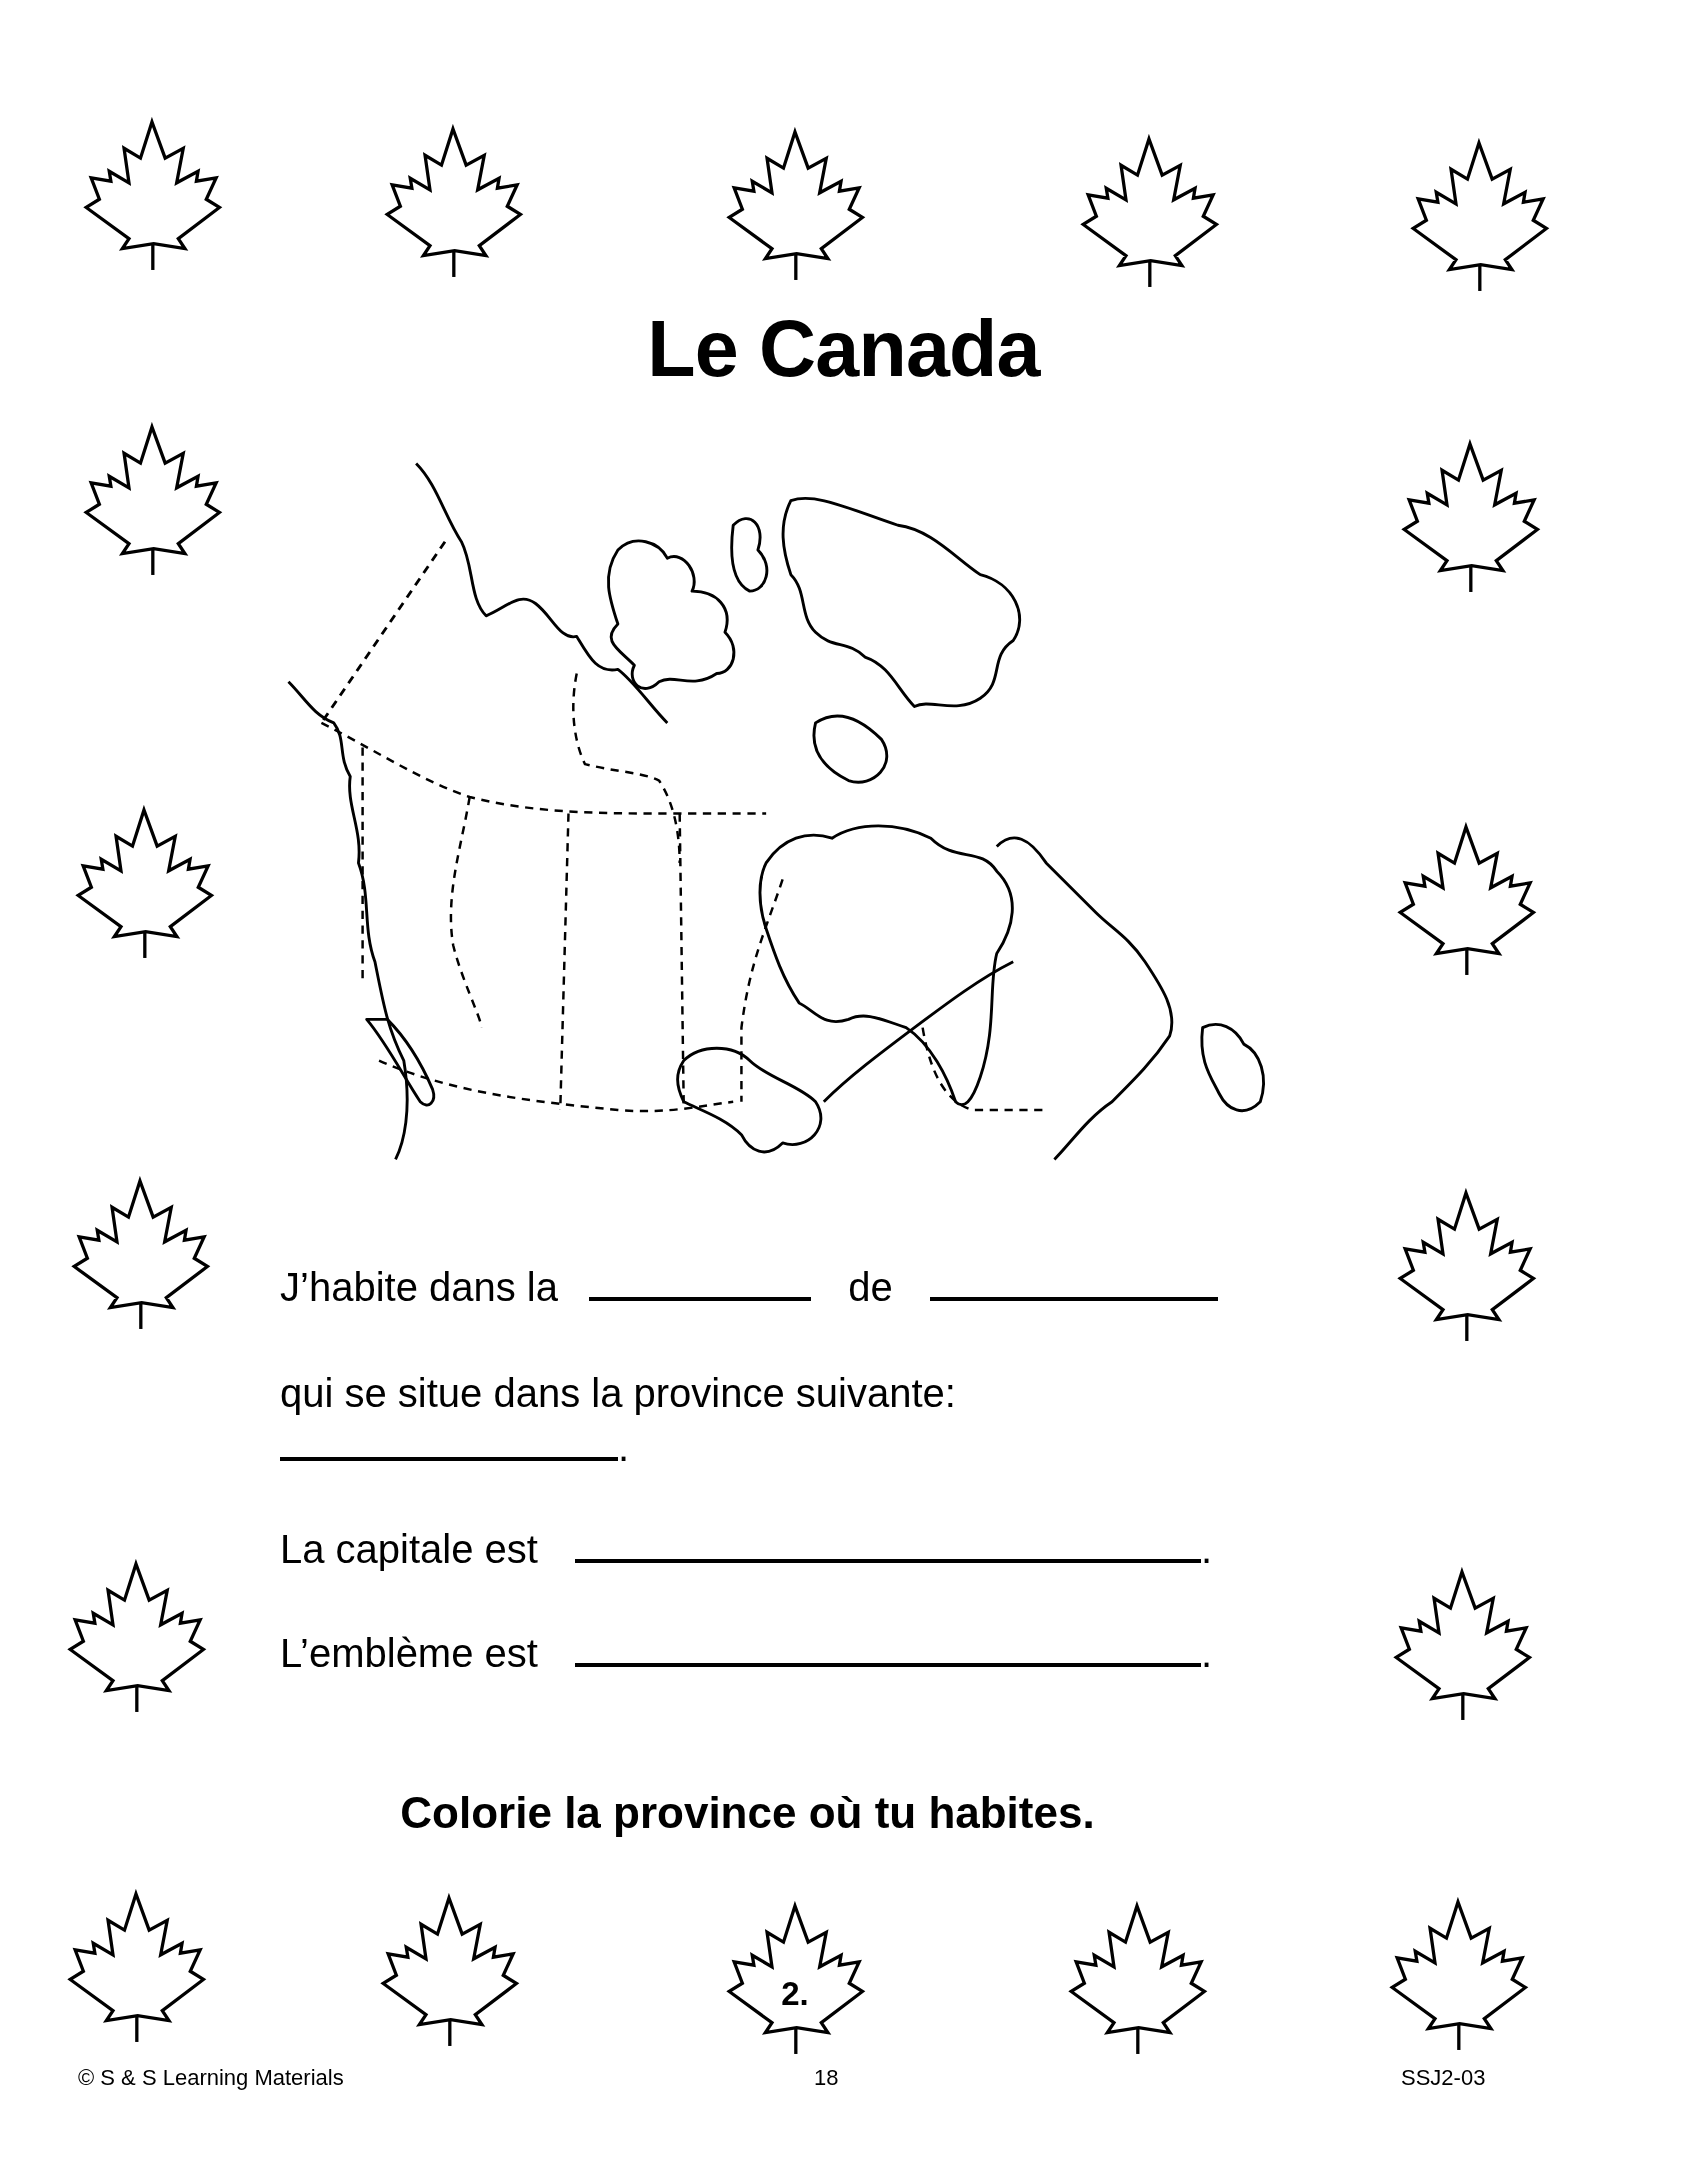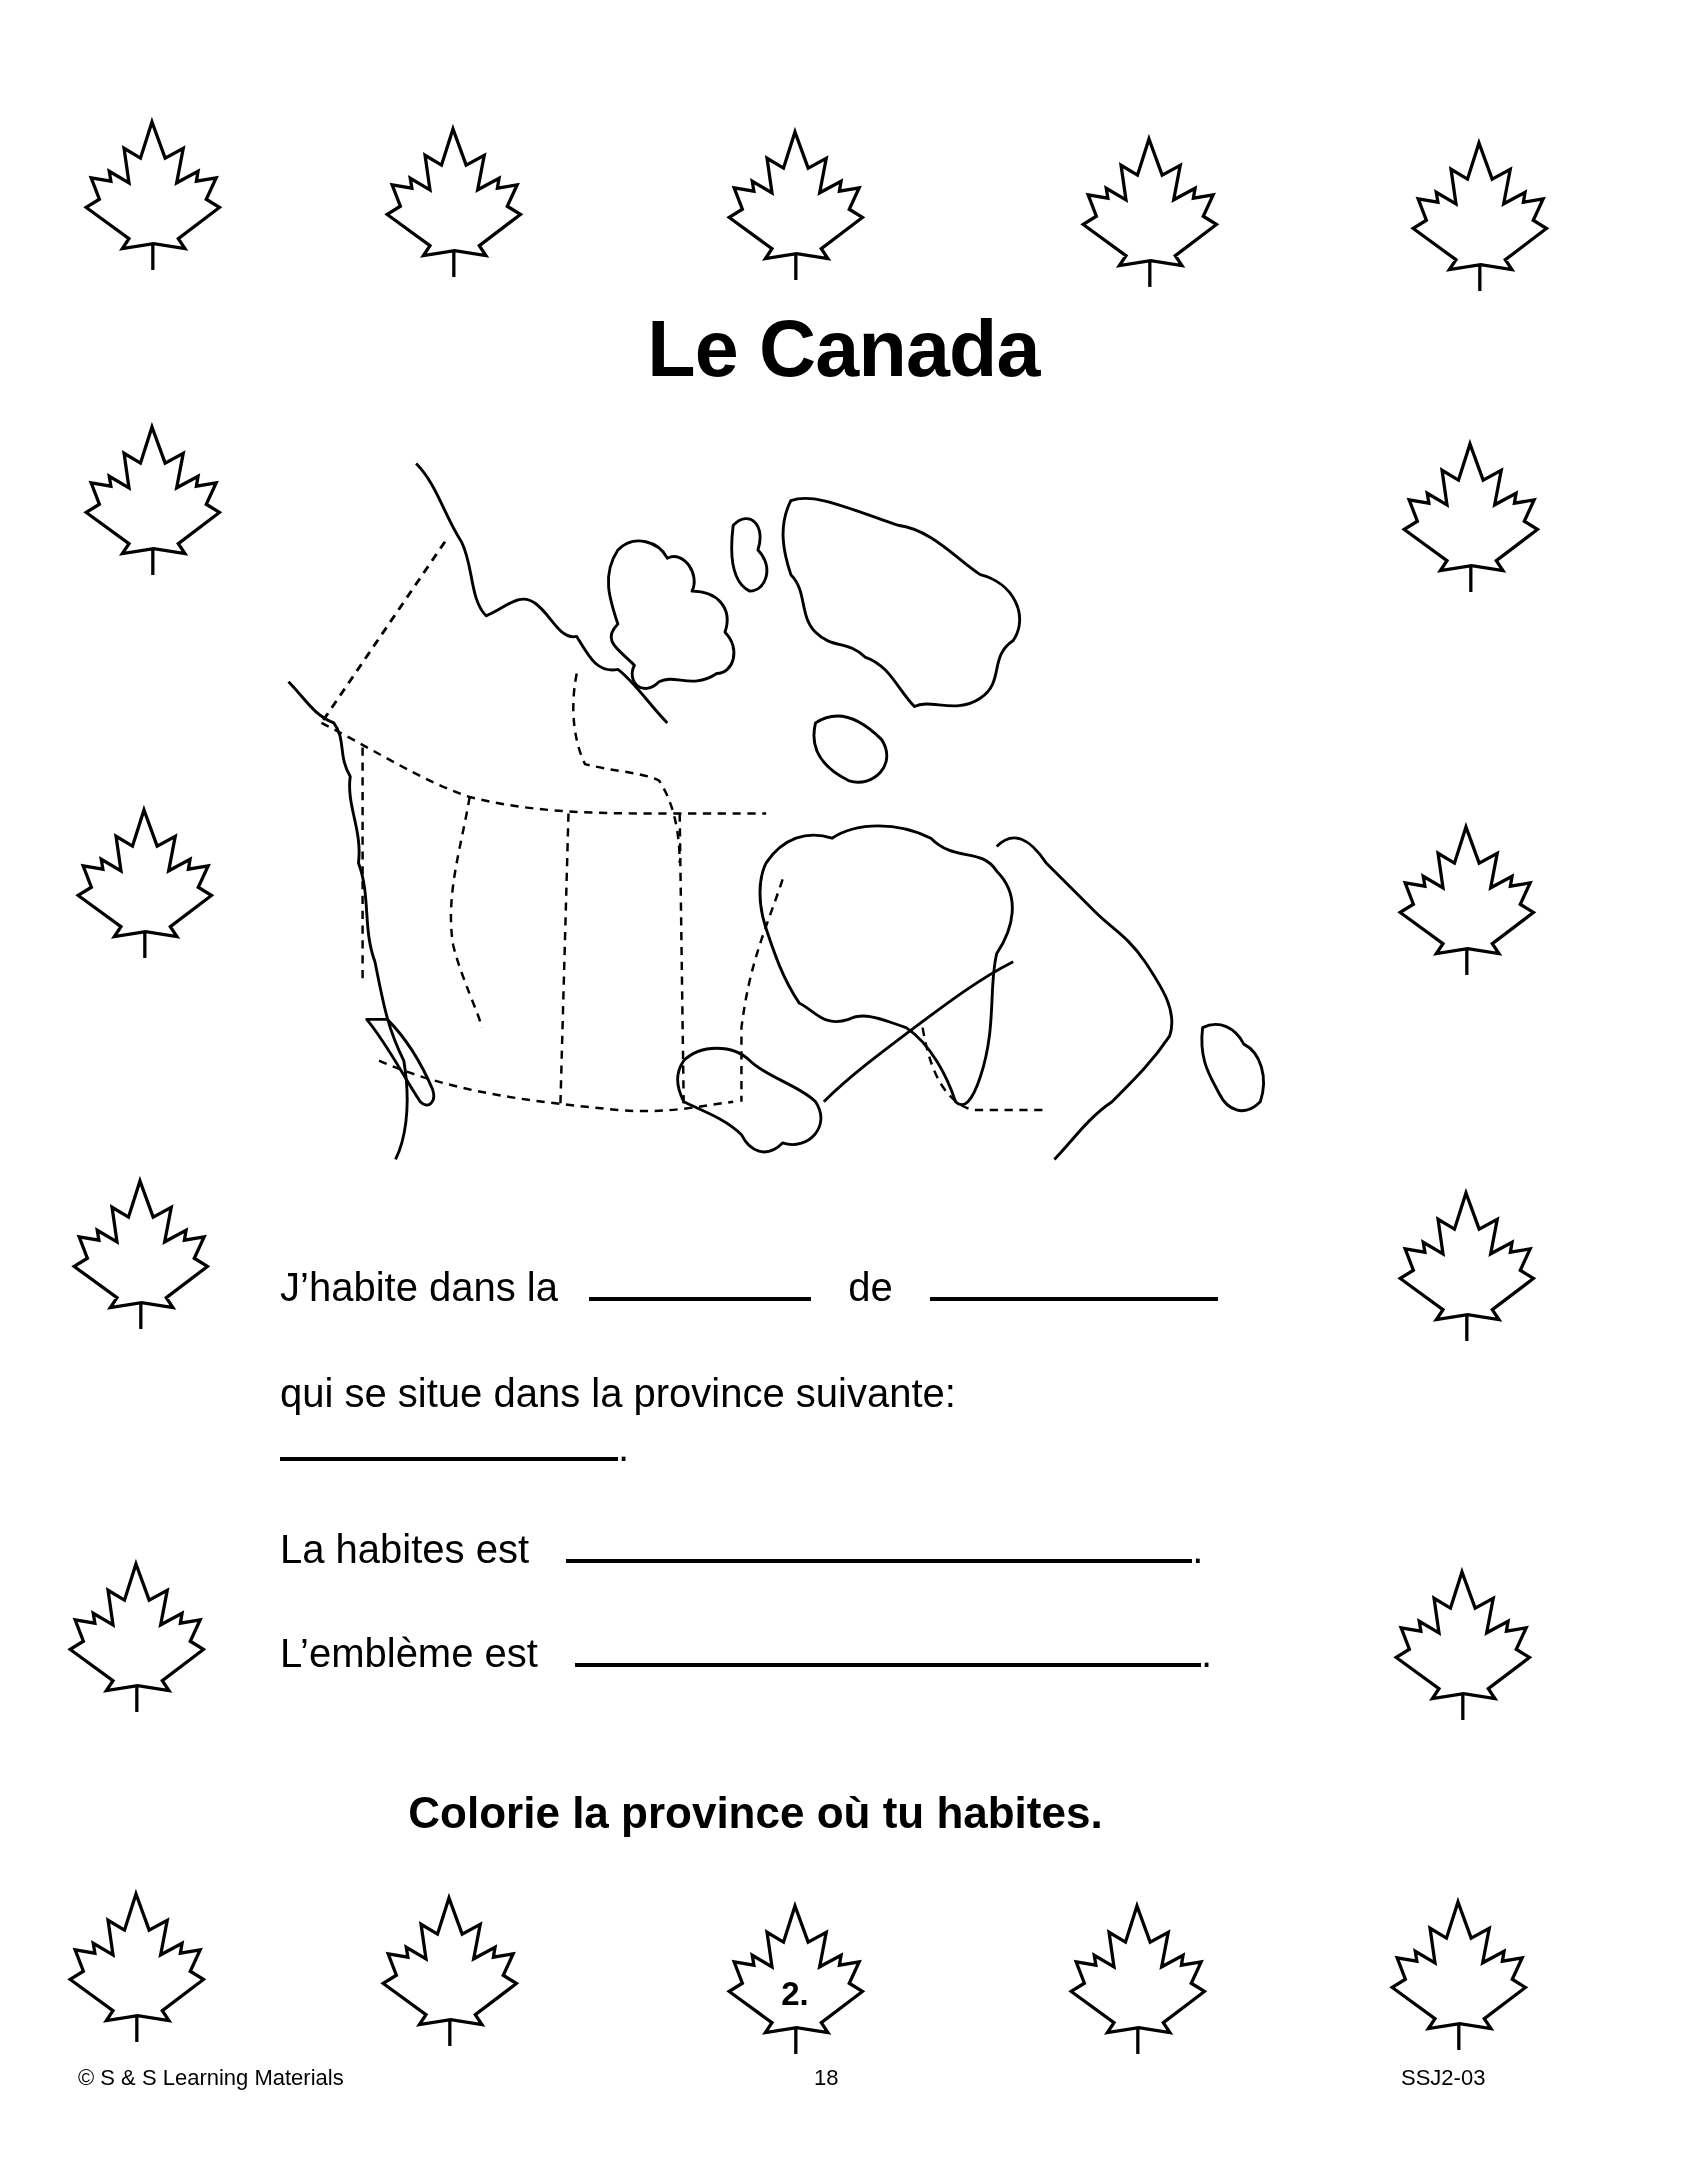--- a/index.html
+++ b/index.html
@@ -9,21 +9,21 @@
   .leaf { position: absolute; width: 148px; height: 157px; }
   .leaf svg { width: 100%; height: 100%; display: block; overflow: visible; }
   .leaf-num { position: absolute; left: 0; width: 100%; top: 76px; text-align: center;
               font-weight: bold; font-size: 33px; }
   .title { left: 0; width: 1687px; top: 303px; text-align: center;
            font-size: 79px; font-weight: bold; letter-spacing: -0.8px; }
   .map { left: 272px; top: 451px; width: 1153px; height: 725px; }
   .line { font-size: 40px; font-weight: normal; white-space: nowrap; }
   .blank { display: inline-block; border-bottom: 4.1px solid #000; height: 0.8px;
            vertical-align: baseline; }
-  .instruction { left: 12px; width: 1487px; text-align: center; top: 1788px;
+  .instruction { left: 4px; width: 1487px; text-align: center; top: 1788px;
                  font-size: 44px; font-weight: bold; }
   .footer { top: 2065px; font-size: 22px; }
 </style>
 </head>
 <body>
 
 <svg width="0" height="0" style="position:absolute">
   <defs>
     <g id="maple">
       <path d="M90 8 L106 52 L128 40 L120 82 L146 68 L144 80 L168 76 L156 102 L172 112 L122 150 L130 162 L92 156 L54 162 L62 150 L10 112 L26 102 L16 76 L40 80 L38 68 L62 82 L56 40 L76 52 Z" fill="#fff" stroke="#000" stroke-width="4" stroke-linejoin="miter"></path>
@@ -176,21 +176,21 @@
   <span class="blank" style="width:288px;margin-left:26px"></span>
 </div>
 
 <div class="abs line" style="left:280px;top:1371px">qui se situe dans la province suivante:</div>
 
 <div class="abs line" style="left:280px;top:1425px">
   <span class="blank" style="width:338px"></span><span>.</span>
 </div>
 
 <div class="abs line" style="left:280px;top:1527px">
-  <span>La habites est</span>
+  <span>La capitale est</span>
   <span class="blank" style="width:626px;margin-left:26px"></span><span>.</span>
 </div>
 
 <div class="abs line" style="left:280px;top:1631px">
   <span>L’emblème est</span>
   <span class="blank" style="width:626px;margin-left:26px"></span><span>.</span>
 </div>
 
 <div class="abs instruction">Colorie la province où tu habites.</div>
 

